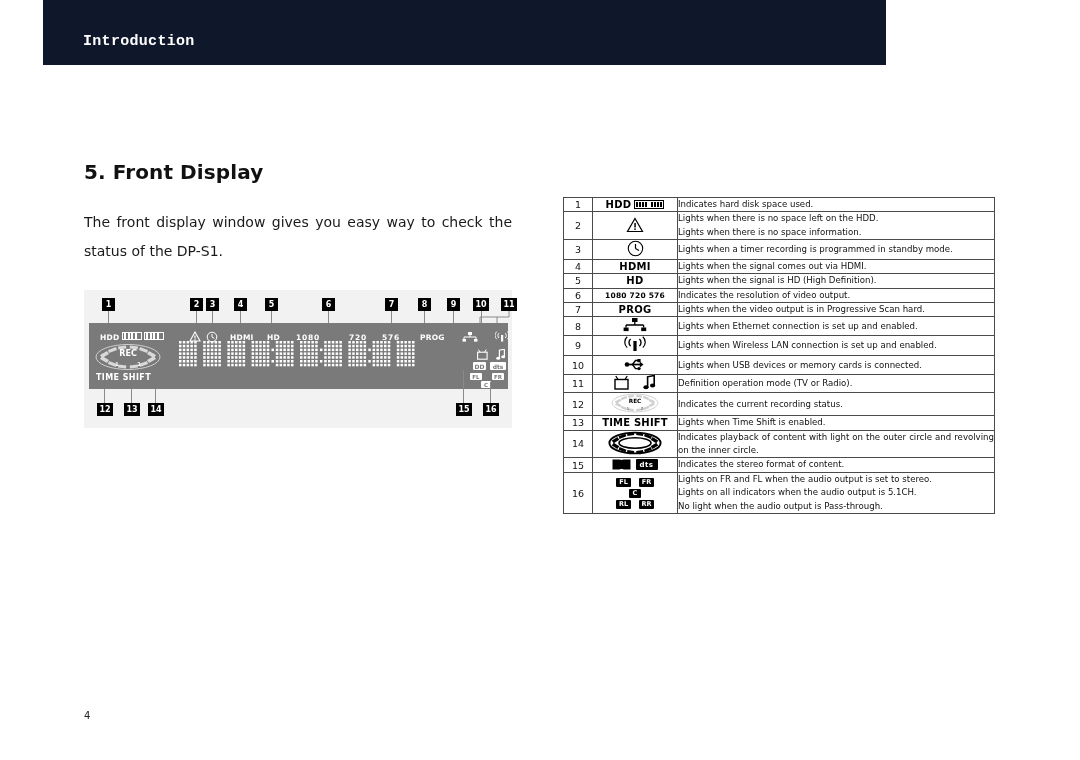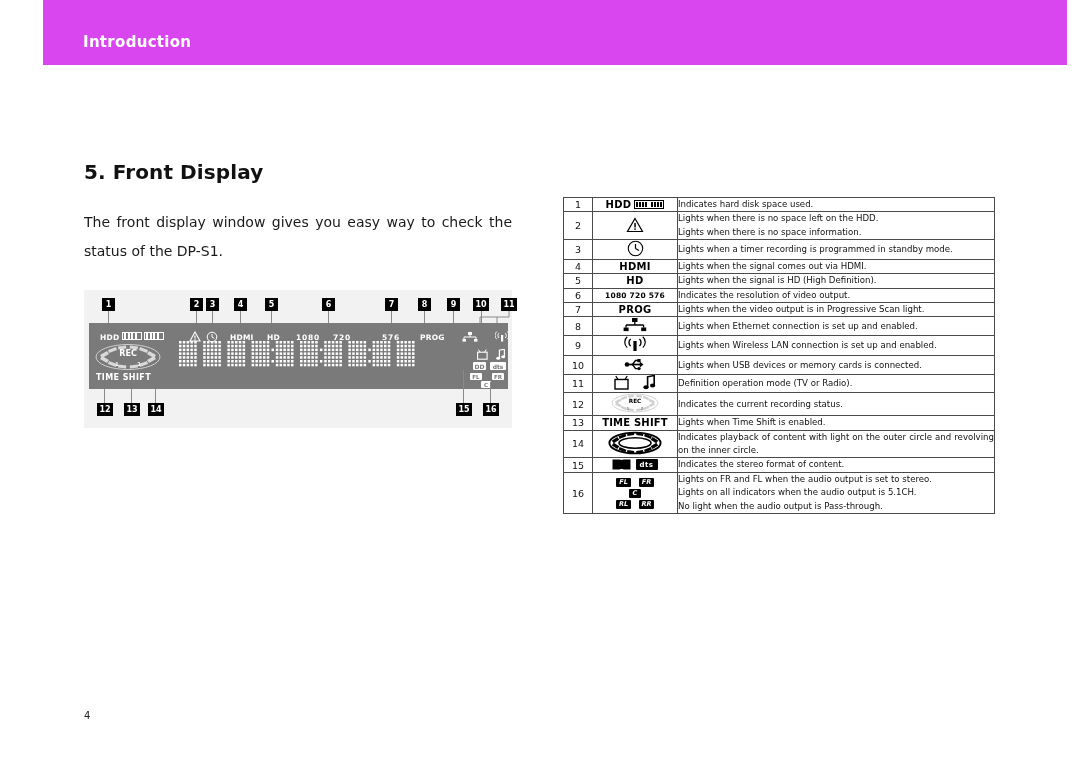--- a/index.html
+++ b/index.html
@@ -6,22 +6,23 @@
   body{
     width:1080px;height:760px;
     background:#ffffff;
     font-family:"DejaVu Sans","Liberation Sans",sans-serif;
     overflow:hidden;
     position:relative;
   }
 
   
   .header-bar{
-    position:absolute;left:43px;top:0;width:1024px;height:65px;
-    background:#d946ef;
+    position:absolute;left:43px;top:0;width:843px;height:65px;
+    background:#0f172a;
+    font-family:Liberation Mono, monospace;
   }
   .header-title{
     position:absolute;left:40px;top:33px;
     color:#ffffff;font-size:15px;font-weight:bold;letter-spacing:.3px;
   }
 
   
   .section-title{
     position:absolute;left:84px;top:160px;
     font-size:20px;font-weight:bold;color:#111;letter-spacing:.1px;
@@ -106,21 +107,21 @@
   .t-hddbar{display:inline-flex;gap:1px;border:1px solid #000;padding:1px 1px;align-items:center;}
   .t-hddbar b{display:block;width:2px;height:5px;background:#000;}
   .t-hddbar .sp{width:2px;background:transparent;}
 
   .sqbox{
     display:inline-flex;align-items:center;justify-content:center;
     background:#000;color:#fff;font-size:6.5px;font-weight:bold;
     width:15px;height:9px;border-radius:1px;margin:1px;
     font-family:"DejaVu Sans","Liberation Sans",sans-serif;
   }
-  .spkgrid{display:inline-block;line-height:0;text-align:center;padding:2px 0;font-style:italic;}
+  .spkgrid{display:inline-block;line-height:0;text-align:center;padding:2px 0;}
   .spkgrid .r{display:block;white-space:nowrap;}
   .spkgrid .r .gap{display:inline-block;width:6px;}
 
   
   .pageno{position:absolute;left:84px;top:710px;font-size:10px;color:#222;}
 </style>
 </head>
 <body>
 
 <div class="header-bar">
@@ -188,21 +189,21 @@
     </svg>
 
     <svg width="12" height="12" style="position:absolute;left:117px;top:8px;">
       <circle cx="6" cy="6" r="4.8" fill="none" stroke="#fff" stroke-width="1"></circle>
       <path d="M6 6 L6 3 M6 6 L8.4 7.4" stroke="#fff" stroke-width="1" fill="none"></path>
     </svg>
 
     <div class="plabel" style="left:141px;top:10px;">HDMI</div>
     <div class="plabel" style="left:178px;top:10px;">HD</div>
     <div class="plabel num" style="left:207px;top:10px;">1080</div>
-    <div class="plabel num" style="left:244px;top:10px;text-align:center;">720</div>
+    <div class="plabel num" style="left:260px;top:10px;text-align:center;">720</div>
     <div class="plabel num" style="left:293px;top:10px;">576</div>
     <div class="plabel" style="left:331px;top:10px;">PROG</div>
 
     <svg width="16" height="12" style="position:absolute;left:373px;top:8px;">
       <rect x="6" y="1" width="4" height="3" fill="#fff"></rect>
       <path d="M8 4 L8 6 M2 6 L14 6 M2 6 L2 8 M14 6 L14 8" stroke="#fff" stroke-width="1" fill="none"></path>
       <rect x="0.5" y="8" width="3.5" height="2.6" fill="#fff"></rect>
       <rect x="12" y="8" width="3.5" height="2.6" fill="#fff"></rect>
     </svg>
 
@@ -700,21 +701,21 @@
         <td class="c-num">6</td>
         <td class="c-ico"><span class="icotxt small">1080 720 576</span></td>
         <td class="c-desc">
           <div>Indicates the resolution of video output.</div>
         </td>
       </tr>
       <tr>
         <td class="c-num">7</td>
         <td class="c-ico"><span class="icotxt">PROG</span></td>
         <td class="c-desc">
-          <div>Lights when the video output is in Progressive Scan light.</div>
+          <div>Lights when the video output is in Progressive Scan hard.</div>
         </td>
       </tr>
       <tr>
         <td class="c-num">8</td>
         <td class="c-ico"><svg width="24" height="16">
             <rect x="9" y="1" width="5.5" height="4" fill="#000"></rect>
             <path d="M11.8 5 L11.8 8 M3 8 L20.6 8 M3 8 L3 10.5 M20.6 8 L20.6 10.5" stroke="#000" stroke-width="1.3" fill="none"></path>
             <rect x="0.6" y="10.5" width="5" height="3.6" fill="#000"></rect>
             <rect x="18.2" y="10.5" width="5" height="3.6" fill="#000"></rect>
           </svg></td>

